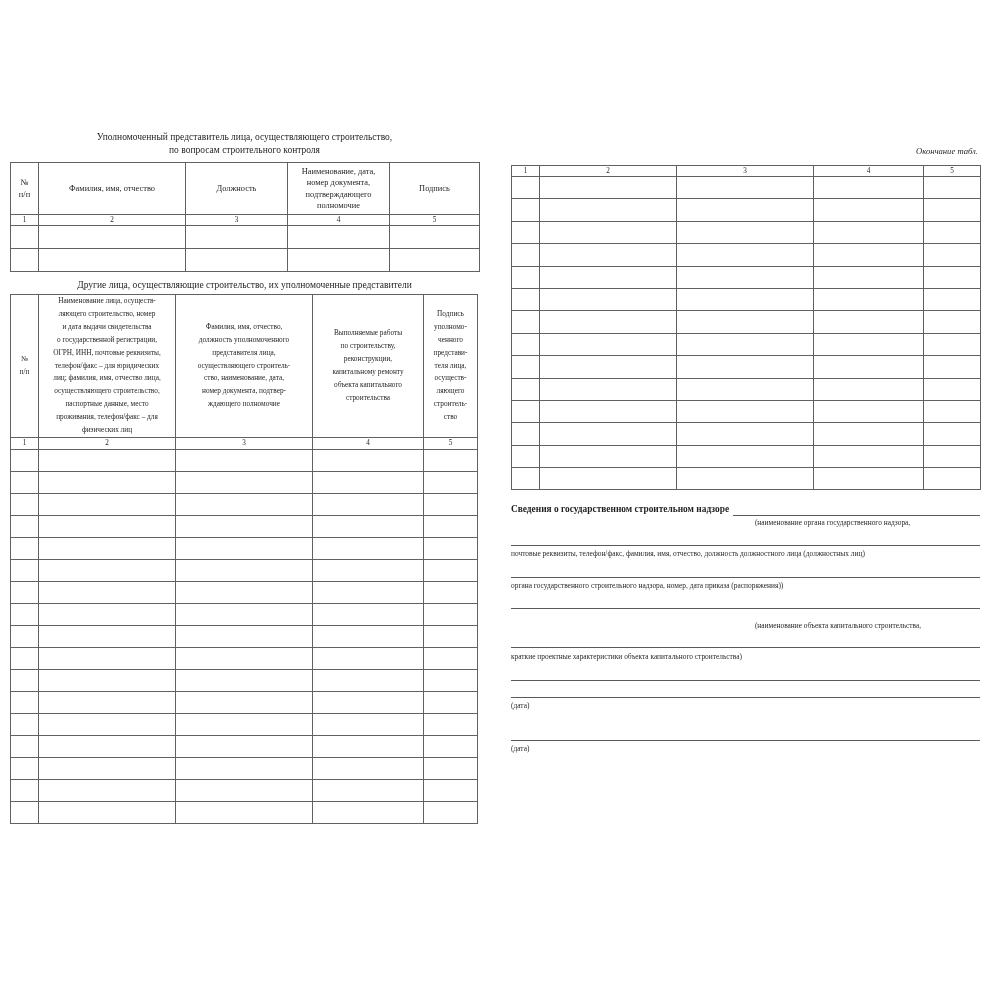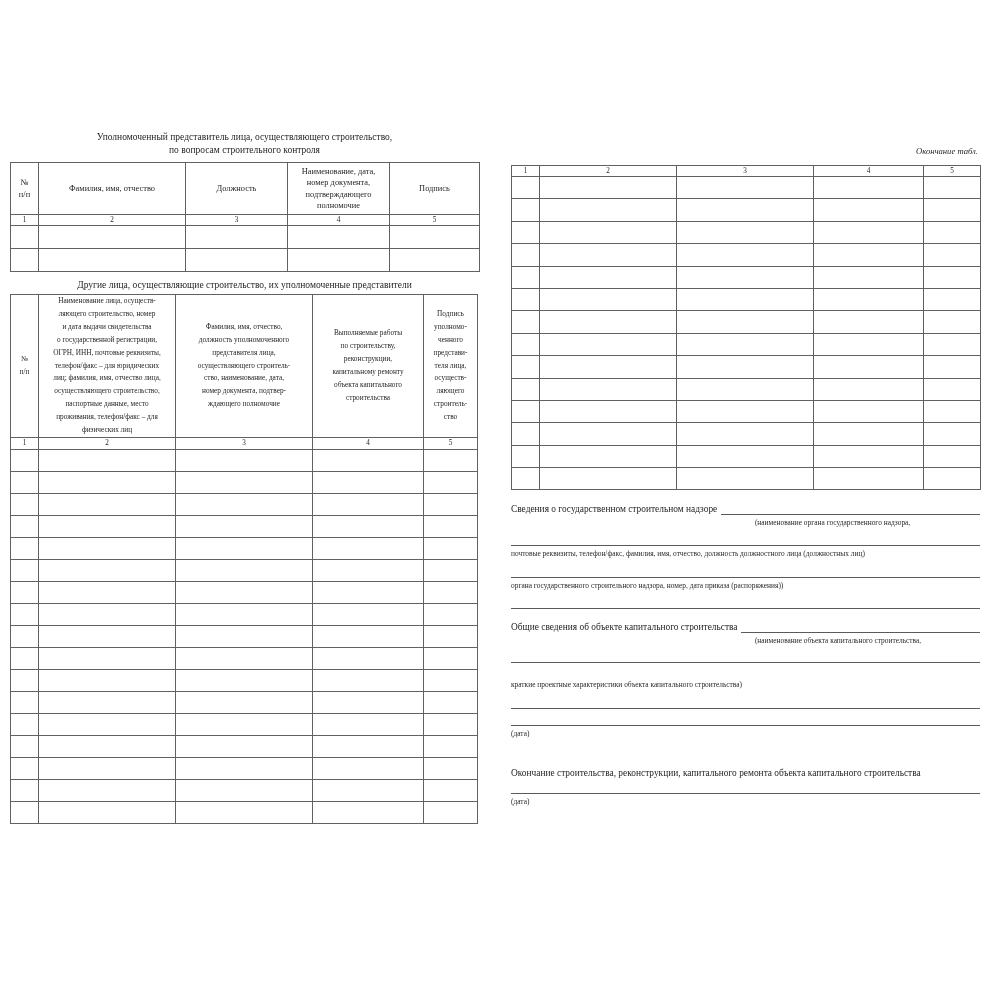--- a/index.html
+++ b/index.html
@@ -27,21 +27,21 @@
   }
   tr.hdr th { font-weight:normal; font-size:8.4px; line-height:11.5px; }
   tr.hdr2 th { font-weight:normal; font-size:7.3px; line-height:12.9px; padding:0 1px; }
   tr.nums td { font-size:7.2px; line-height:9px; padding:0; }
   .pre { white-space:pre-line; }
 
   .cont-note { text-align:right; font-style:italic; font-size:8.6px; line-height:11px; padding-right:2px; }
   .mt8 { margin-top:8px; }
 
   .sec { font-size:9.4px; }
-  .labline { display:flex; line-height:13px; }
+  .labline { display:flex; align-items:flex-end; line-height:13px;font-weight:bold; }
   .labline .lab { white-space:nowrap; }
   .fill-line { flex:1 1 auto; border-bottom:1px solid #5a5a5a; height:12px; margin-left:4px; }
   .cap { font-size:7.4px; line-height:10px; text-align:left; margin-top:2px; color:#2a2a2a; }
   .cap-right { width:46%; margin-left:52%; }
   .rule { border-bottom:1px solid #5a5a5a; height:0; }
 </style>
 </head>
 <body>
 
 <section class="page page-left">
@@ -407,33 +407,28 @@
     </div>
     <div class="cap cap-right">(наименование органа государственного надзора,</div>
     <div class="rule" style="margin-top:17px"></div>
     <div class="cap" style="margin-top:3px">почтовые реквизиты, телефон/факс, фамилия, имя, отчество, должность должностного лица (должностных лиц)</div>
     <div class="rule" style="margin-top:18px"></div>
     <div class="cap" style="margin-top:3px">органа государственного строительного надзора, номер, дата приказа (распоряжения))</div>
     <div class="rule" style="margin-top:17px"></div>
   </div>
 
   <div class="sec" style="margin-top:12px">
-    <div class="labline">
-      <span class="lab">Общие сведения об объекте капитального строительства</span>
-      <span class="fill-line"></span>
-    </div>
     <div class="cap cap-right">(наименование объекта капитального строительства,</div>
     <div class="rule" style="margin-top:16px"></div>
-    <div class="cap" style="margin-top:17px">краткие проектные характеристики объекта капитального строительства)</div>
+    <div class="cap" style="margin-top:4px">краткие проектные характеристики объекта капитального строительства)</div>
     <div class="rule" style="margin-top:18px"></div>
   </div>
 
   <div class="sec" style="margin-top:16px">
     <div class="rule" style="margin-top:15px"></div>
     <div class="cap" style="margin-top:3px">(дата)</div>
   </div>
 
   <div class="sec" style="margin-top:29px">
-    <div>Окончание строительства, реконструкции, капитального ремонта объекта капитального строительства</div>
     <div class="rule" style="margin-top:15px"></div>
     <div class="cap" style="margin-top:3px">(дата)</div>
   </div>
 </section>
 
 </body></html>

